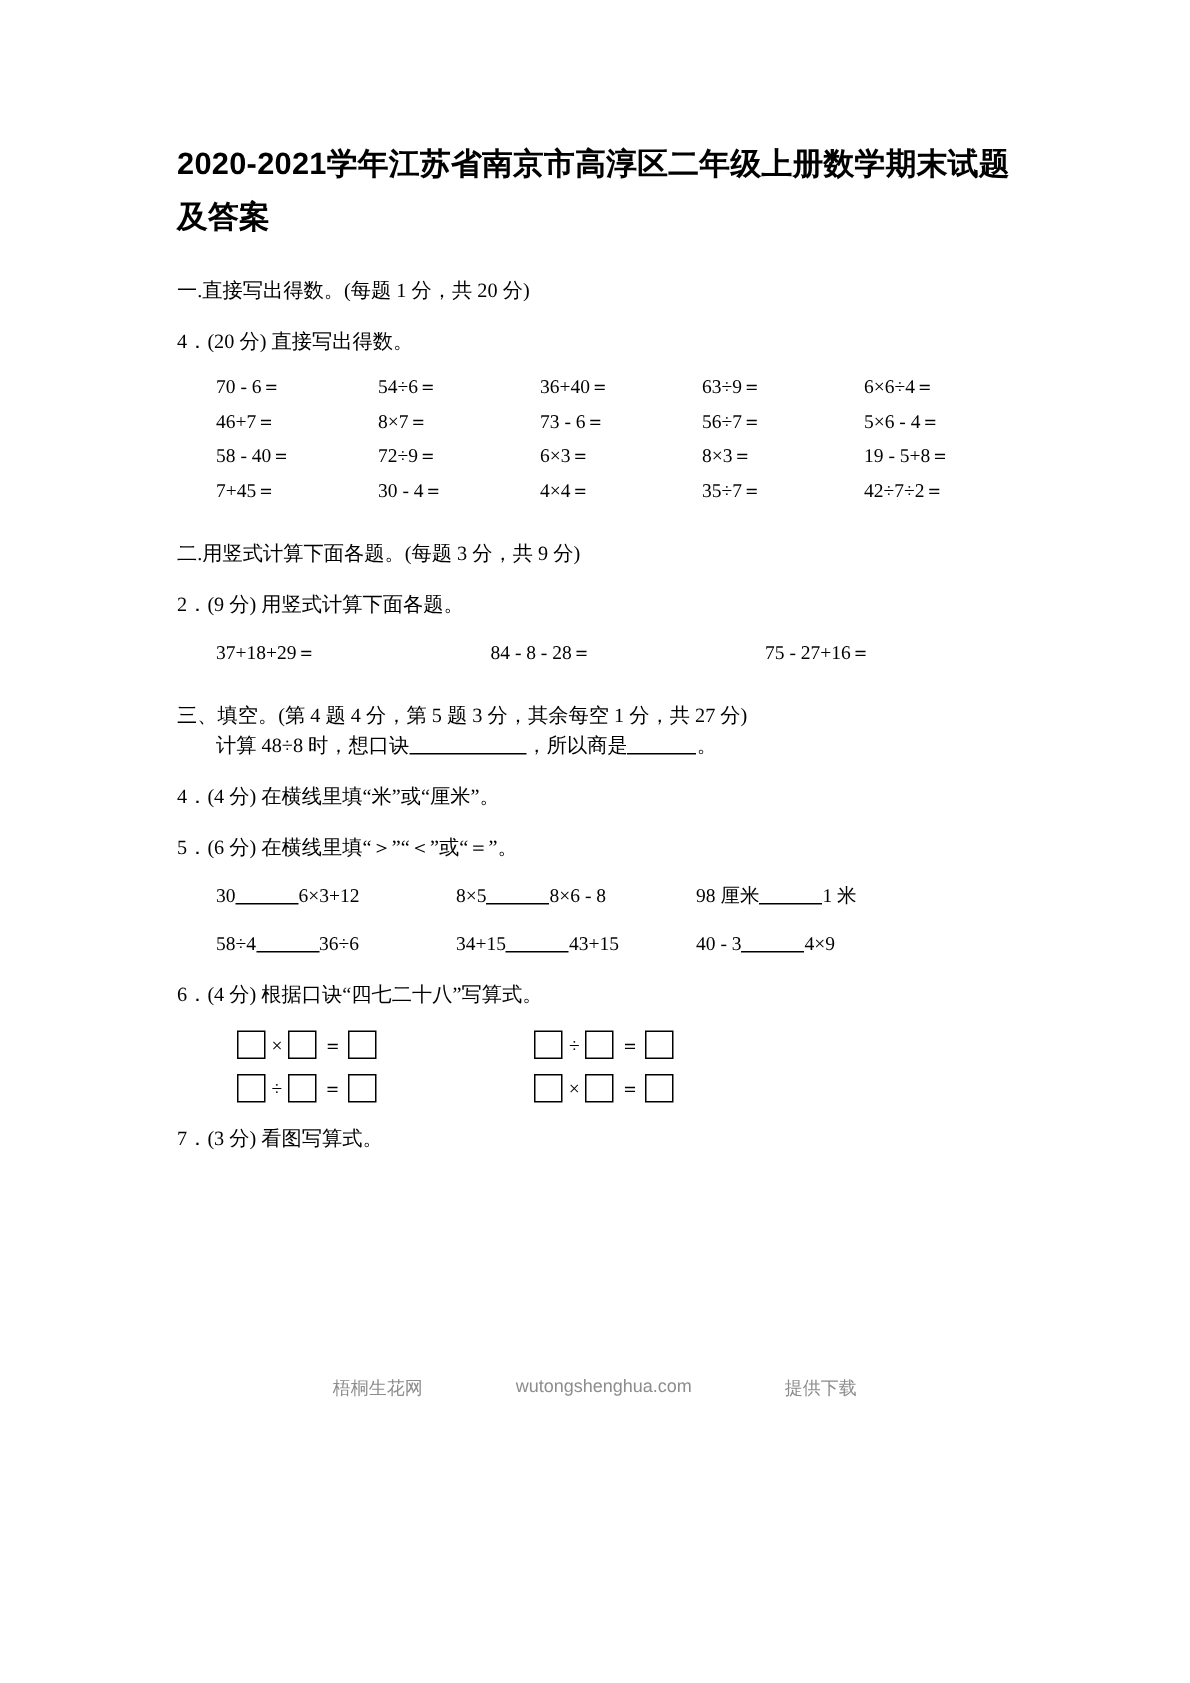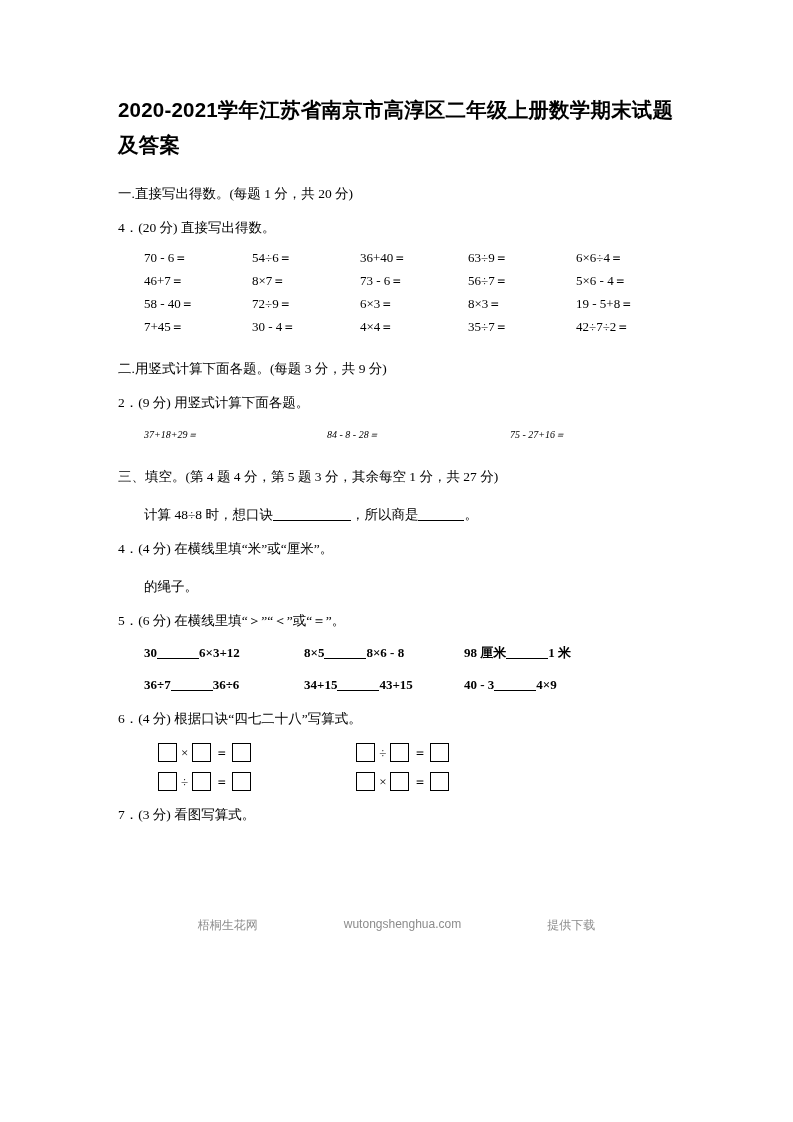--- a/index.html
+++ b/index.html
@@ -37,45 +37,44 @@
     margin-top: 22px;
   }
   .q-line {
     font-size: 13.5px;
     line-height: 20px;
     margin-top: 14px;
   }
   .sub-line {
     font-size: 13.5px;
     line-height: 20px;
-    margin-top: 18px;
+    margin-top: 0;
   }
   
   .calc-grid {
     margin-top: 10px;
     padding-left: 26px;
   }
   .calc-row {
     display: flex;
     font-size: 13px;
     line-height: 20px;
     margin-top: 3px;
   }
   .calc-row .cell {
     width: 108px;
     flex: 0 0 108px;
     white-space: nowrap;
   }
   .vert-row {
     display: flex;
-    font-size: 10px;
+    font-size: 13px;
     line-height: 20px;
     margin-top: 12px;
     padding-left: 26px;
-    font-style: italic;
   }
   .vert-row .cell {
     width: 183px;
     flex: 0 0 183px;
     white-space: nowrap;
   }
   .indent {
     padding-left: 26px;
   }
   .fill-line {
@@ -90,21 +89,20 @@
   .w60 { width: 60px; }
   .w70 { width: 70px; }
   .w78 { width: 78px; }
   .w88 { width: 88px; }
   .cmp-row {
     display: flex;
     font-size: 13px;
     line-height: 20px;
     margin-top: 12px;
     padding-left: 26px;
-    font-weight: bold;
   }
   .cmp-row .cell {
     width: 160px;
     flex: 0 0 160px;
     white-space: nowrap;
   }
   .cmp-row .cell.last {
     width: auto;
   }
   
@@ -137,21 +135,21 @@
     padding: 0 4px;
     font-size: 13px;
   }
   .footer {
     position: absolute;
     left: 0;
     right: 0;
     bottom: 36px;
     display: flex;
     justify-content: center;
-    gap: 86px;
+    gap: 62px;
     font-size: 12px;
     color: #8c8c8c;
     font-family: "Liberation Sans", sans-serif;
   }
 </style>
 </head>
 <body>
 
 <div class="page">
 
@@ -204,34 +202,31 @@
 
   <div class="section-head">三、填空。(第 4 题 4 分，第 5 题 3 分，其余每空 1 分，共 27 分)</div>
 
 
   <div class="sub-line indent">
     <span>计算 48÷8 时，想口诀</span><span class="fill-line w78"></span><span>，所以商是</span><span class="fill-line w46"></span><span>。</span>
   </div>
 
   <div class="q-line">4．(4 分) 在横线里填“米”或“厘米”。</div>
 
-  <div class="sub-line indent">
-    <span>的绳子。</span>
-  </div>
 
   <div class="q-line">5．(6 分) 在横线里填“＞”“＜”或“＝”。</div>
 
   <div class="cmp-row">
     <span class="cell"><span>30</span><span class="fill-line w42"></span><span>6×3+12</span></span>
     <span class="cell"><span>8×5</span><span class="fill-line w42"></span><span>8×6 - 8</span></span>
     <span class="cell last"><span>98 厘米</span><span class="fill-line w42"></span><span>1 米</span></span>
   </div>
 
   <div class="cmp-row">
-    <span class="cell"><span>36÷7</span><span class="fill-line w42"></span><span>36÷6</span></span>
+    <span class="cell"><span>58÷4</span><span class="fill-line w42"></span><span>36÷6</span></span>
     <span class="cell"><span>34+15</span><span class="fill-line w42"></span><span>43+15</span></span>
     <span class="cell last"><span>40 - 3</span><span class="fill-line w42"></span><span>4×9</span></span>
   </div>
 
   <div class="q-line">6．(4 分) 根据口诀“四七二十八”写算式。</div>
 
   <div class="box-rows">
     <div class="box-row">
       <span class="box-group">
         <span class="sq"></span>

